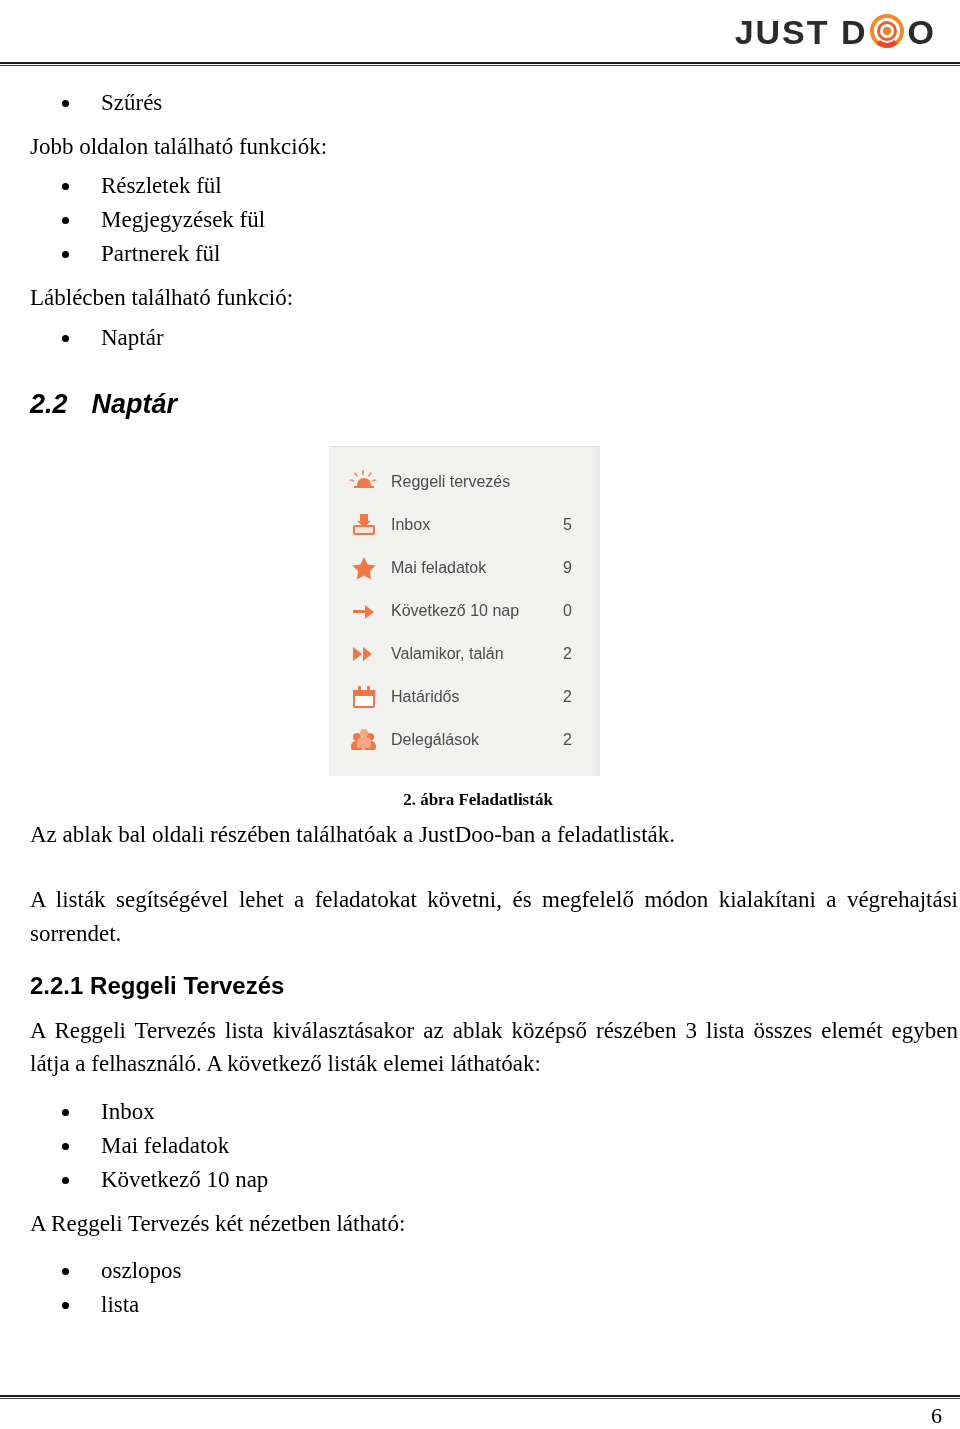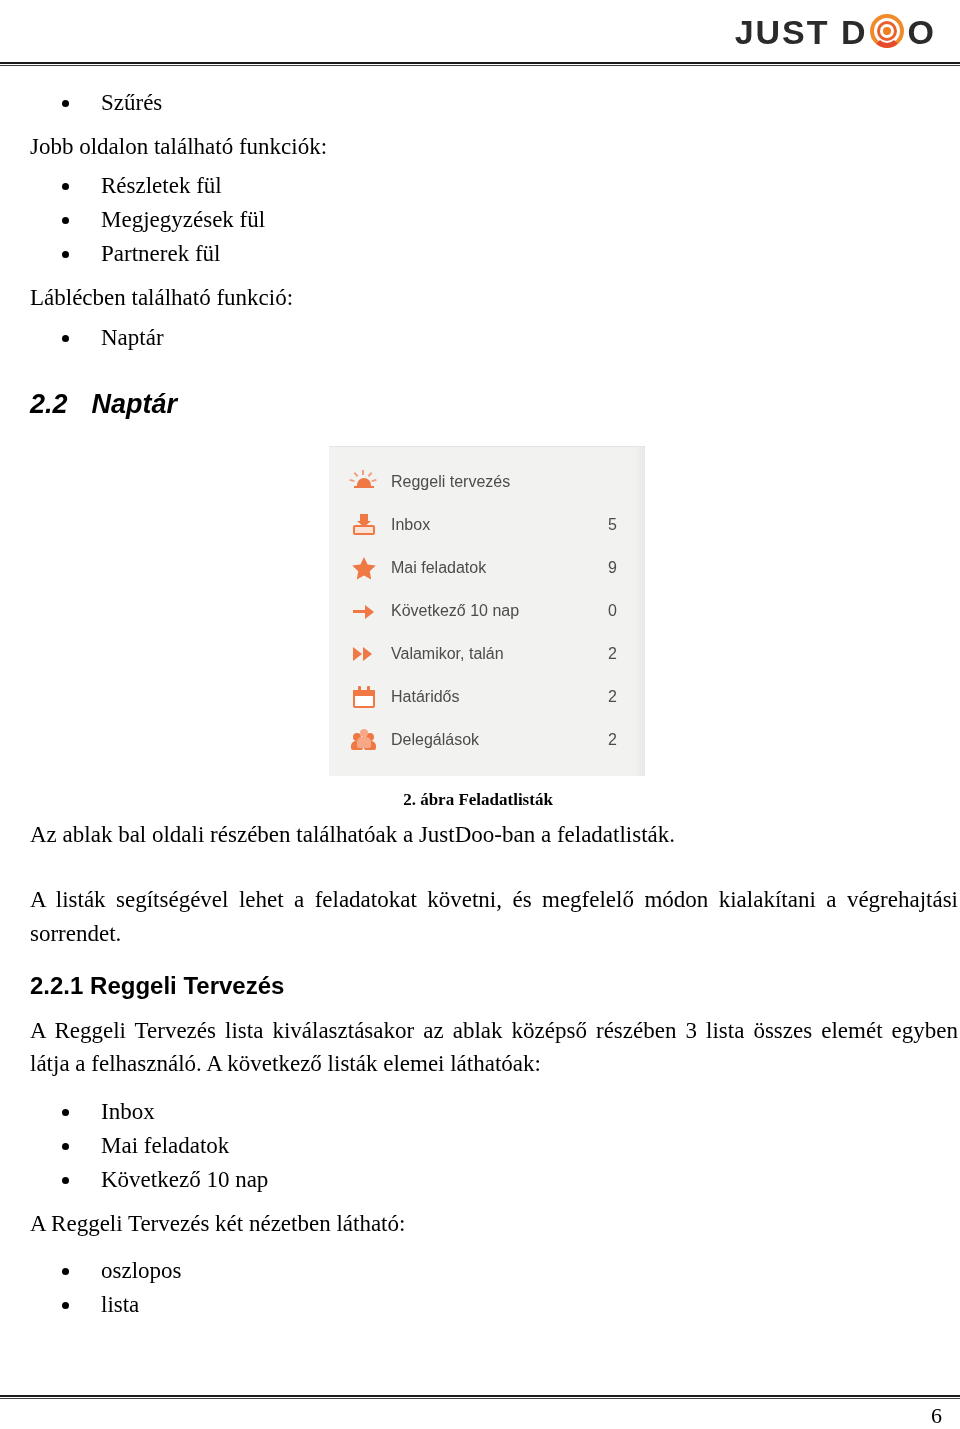--- a/index.html
+++ b/index.html
@@ -152,21 +152,21 @@
   }
 
   
   .figure {
     margin: 26px 0 0 0;
     display: block;
   }
   .shot {
     position: relative;
     margin-left: 313px;
-    width: 316px;
+    width: 271px;
     background: #f2f2f0;
     border-top: 1px solid #e3e3e0;
     padding: 14px 0 14px 0;
     box-sizing: border-box;
   }
   .shot::after {
     content: "";
     position: absolute;
     right: 0; top: 0;
     width: 10px; height: 100%;

